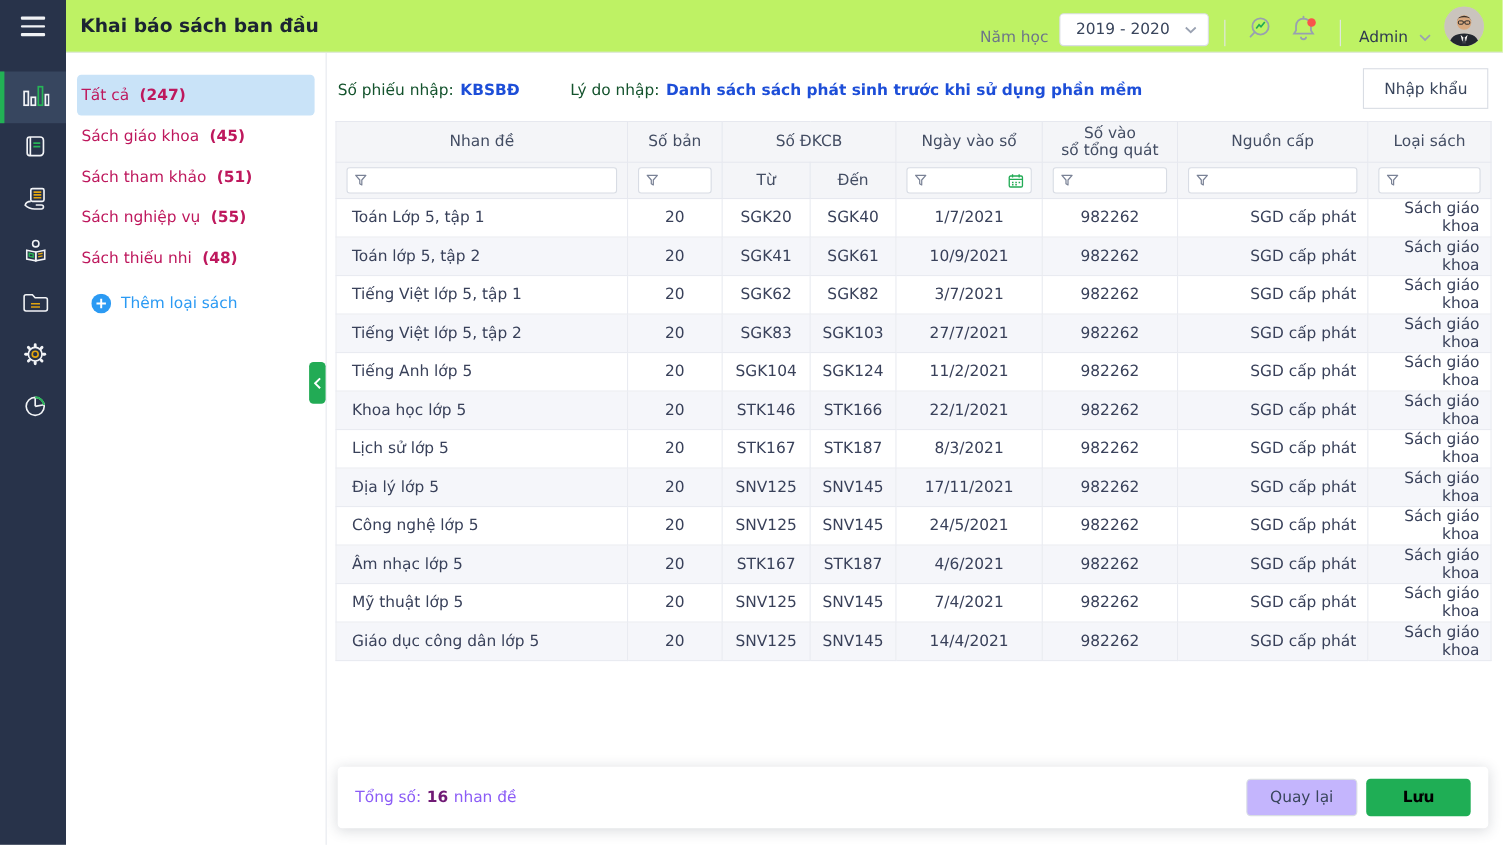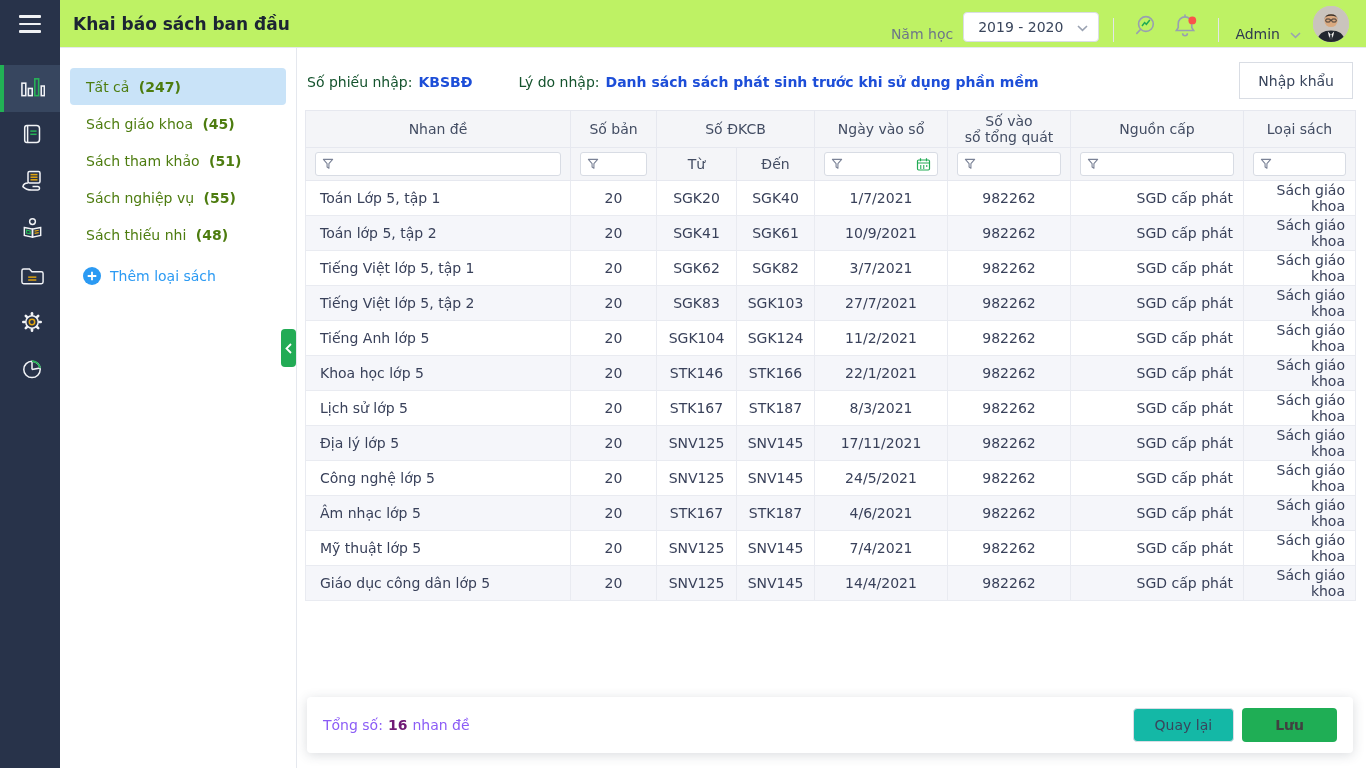--- a/index.html
+++ b/index.html
@@ -21,21 +21,21 @@
   .year-label { color:#6d7689; margin-right:10px; }
   .year-select { height:30px; border:1px solid #d9dde4; border-radius:4px; display:flex; align-items:center; padding:0 10px 0 14px; color:#39455c; cursor:pointer; background:#fff; }
   .year-select .chev { margin-left:14px; }
   .tb-divider { width:1px; height:24px; background:#e3e6ea; margin:0 14px; }
   .tb-icon { width:32px; height:32px; display:flex; align-items:center; justify-content:center; cursor:pointer; margin:0 3px; position:relative; }
   .admin-name { color:#2f3a50; margin:0 10px 0 2px; }
   .avatar { width:36px; height:36px; border-radius:50%; overflow:hidden; margin-left:12px; cursor:pointer; background:#cfc9c2; flex:none; }
 
   
   .leftpanel { position:absolute; left:60px; top:48px; width:237px; height:720px; background:#fff; border-right:1px solid #e5e8ee; z-index:10; padding-top:20px; }
-  .cat-item { height:37px; margin:0 10px; border-radius:4px; display:flex; align-items:center; padding-left:16px; color:#4d7c0f; cursor:pointer; font-size:14px; }
+  .cat-item { height:37px; margin:0 10px; border-radius:4px; display:flex; align-items:center; padding-left:4px; color:#be185d; cursor:pointer; font-size:14px; }
   .cat-item.active { background:#c9e3f8; }
   .cat-item b { margin-left:5px; }
   .add-row { display:flex; align-items:center; margin:6px 10px 0; padding-left:13px; height:34px; cursor:pointer; }
   .add-row span { color:#2b9af3; margin-left:9px; }
 
   
   .collapse-tab { position:absolute; left:281px; top:329px; width:15px; height:38px; background:#22ab55; border-radius:4px; z-index:30; display:flex; align-items:center; justify-content:center; cursor:pointer; }
 
   
   .main { position:absolute; left:297px; top:48px; width:1069px; height:720px; background:#fff; }
@@ -56,22 +56,22 @@
   .c-right { text-align:right; padding-right:10px !important; }
   .two-line span { display:block; line-height:16px; }
   .filter-box { height:24px; margin:0 9px; background:#fff; border:1px solid #d8dce4; border-radius:3px; display:flex; align-items:center; padding:0 6px; cursor:text; }
   .filter-box .cal { margin-left:auto; cursor:pointer; display:flex; }
 
   
   .footer-card { position:absolute; left:10px; top:649px; width:1046px; height:56px; background:#fff; border-radius:4px; box-shadow:0 2px 12px rgba(50,60,80,.18); display:flex; align-items:center; padding:0 16px; }
   .total-label,.total-unit { color:#8b5cf6; }
   .total-value { color:#701a75; font-weight:700; margin:0 5px; }
   .footer-btns { margin-left:auto; display:flex; gap:8px; }
-  .btn-back { height:34px; padding:0 21px; background:#14b8a6; border:1px solid #d9dde4; border-radius:4px; color:#39455c; font-size:14px; cursor:pointer; font-family:inherit; }
-  .btn-save { height:34px; padding:0 33px; background:#1fae55; border:none; border-radius:4px; color:#404040; font-size:14px; font-weight:700; cursor:pointer; font-family:inherit; }
+  .btn-back { height:34px; padding:0 21px; background:#c4b5fd; border:1px solid #d9dde4; border-radius:4px; color:#39455c; font-size:14px; cursor:pointer; font-family:inherit; }
+  .btn-save { height:34px; padding:0 33px; background:#1fae55; border:none; border-radius:4px; color:#000000; font-size:14px; font-weight:700; cursor:pointer; font-family:inherit; }
 </style>
 </head>
 <body>
 
 <div class="iconbar">
   <div class="hamburger">
       <i></i>
       <i></i>
       <i></i>
     </div>

